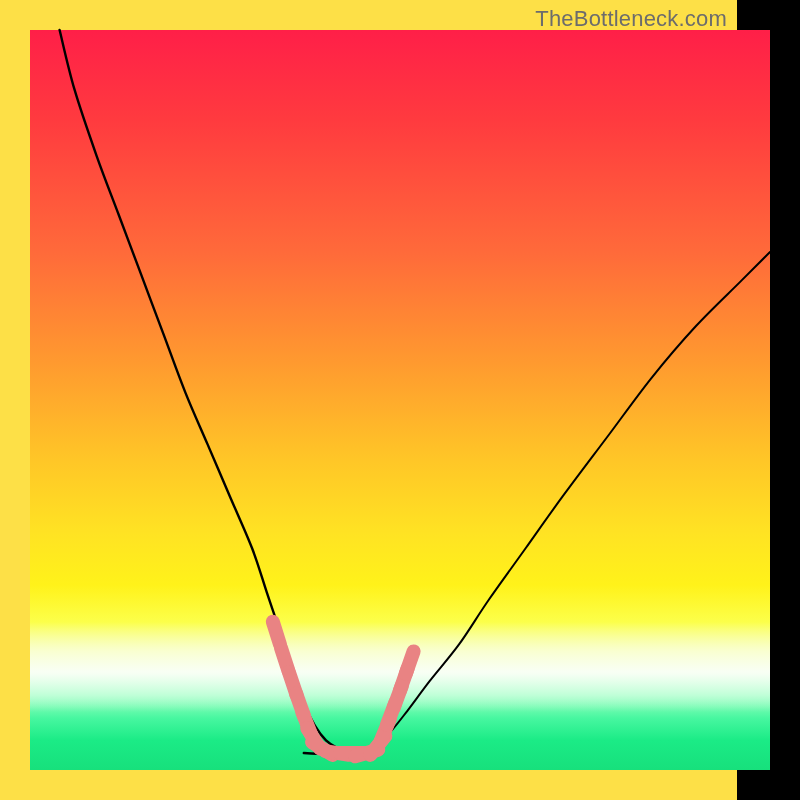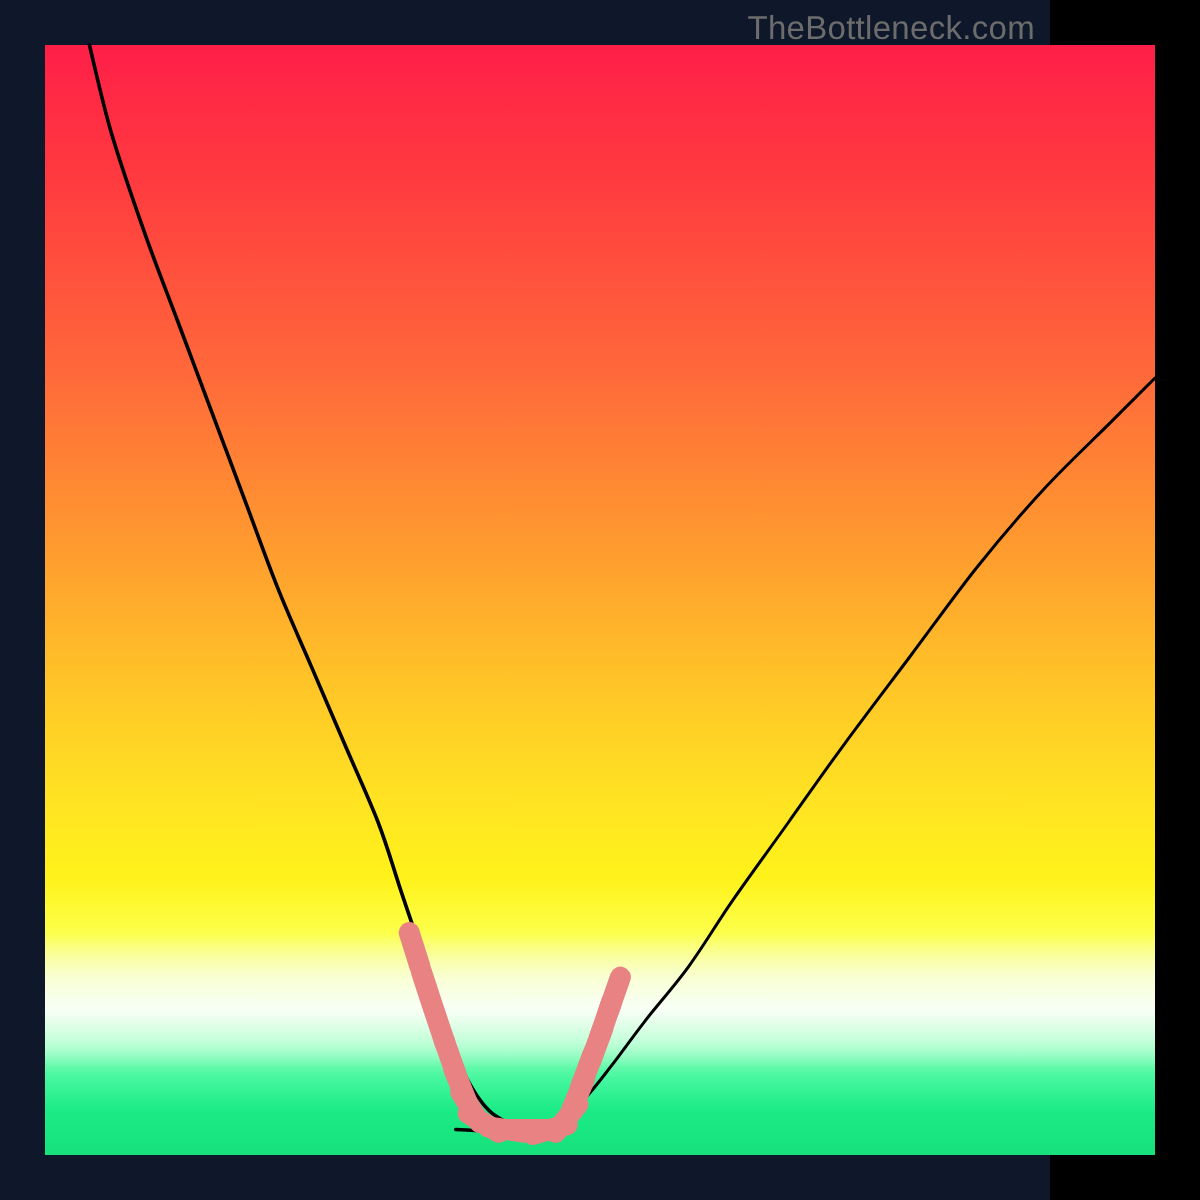--- a/index.html
+++ b/index.html
@@ -8,21 +8,22 @@
     width: 800px;
     height: 800px;
     overflow: hidden;
     background: #000;
     font-family: Arial, Helvetica, sans-serif;
   }
   .stage {
     position: relative;
     width: 700px;
     height: 800px;
-    background: #0f172a;
+    background: #fde047;
+    padding-left: 37px;
   }
   .panel {
     position: absolute;
     left: 30px;
     top: 30px;
     width: 740px;
     height: 740px;
     
     background: linear-gradient(
       to bottom,

